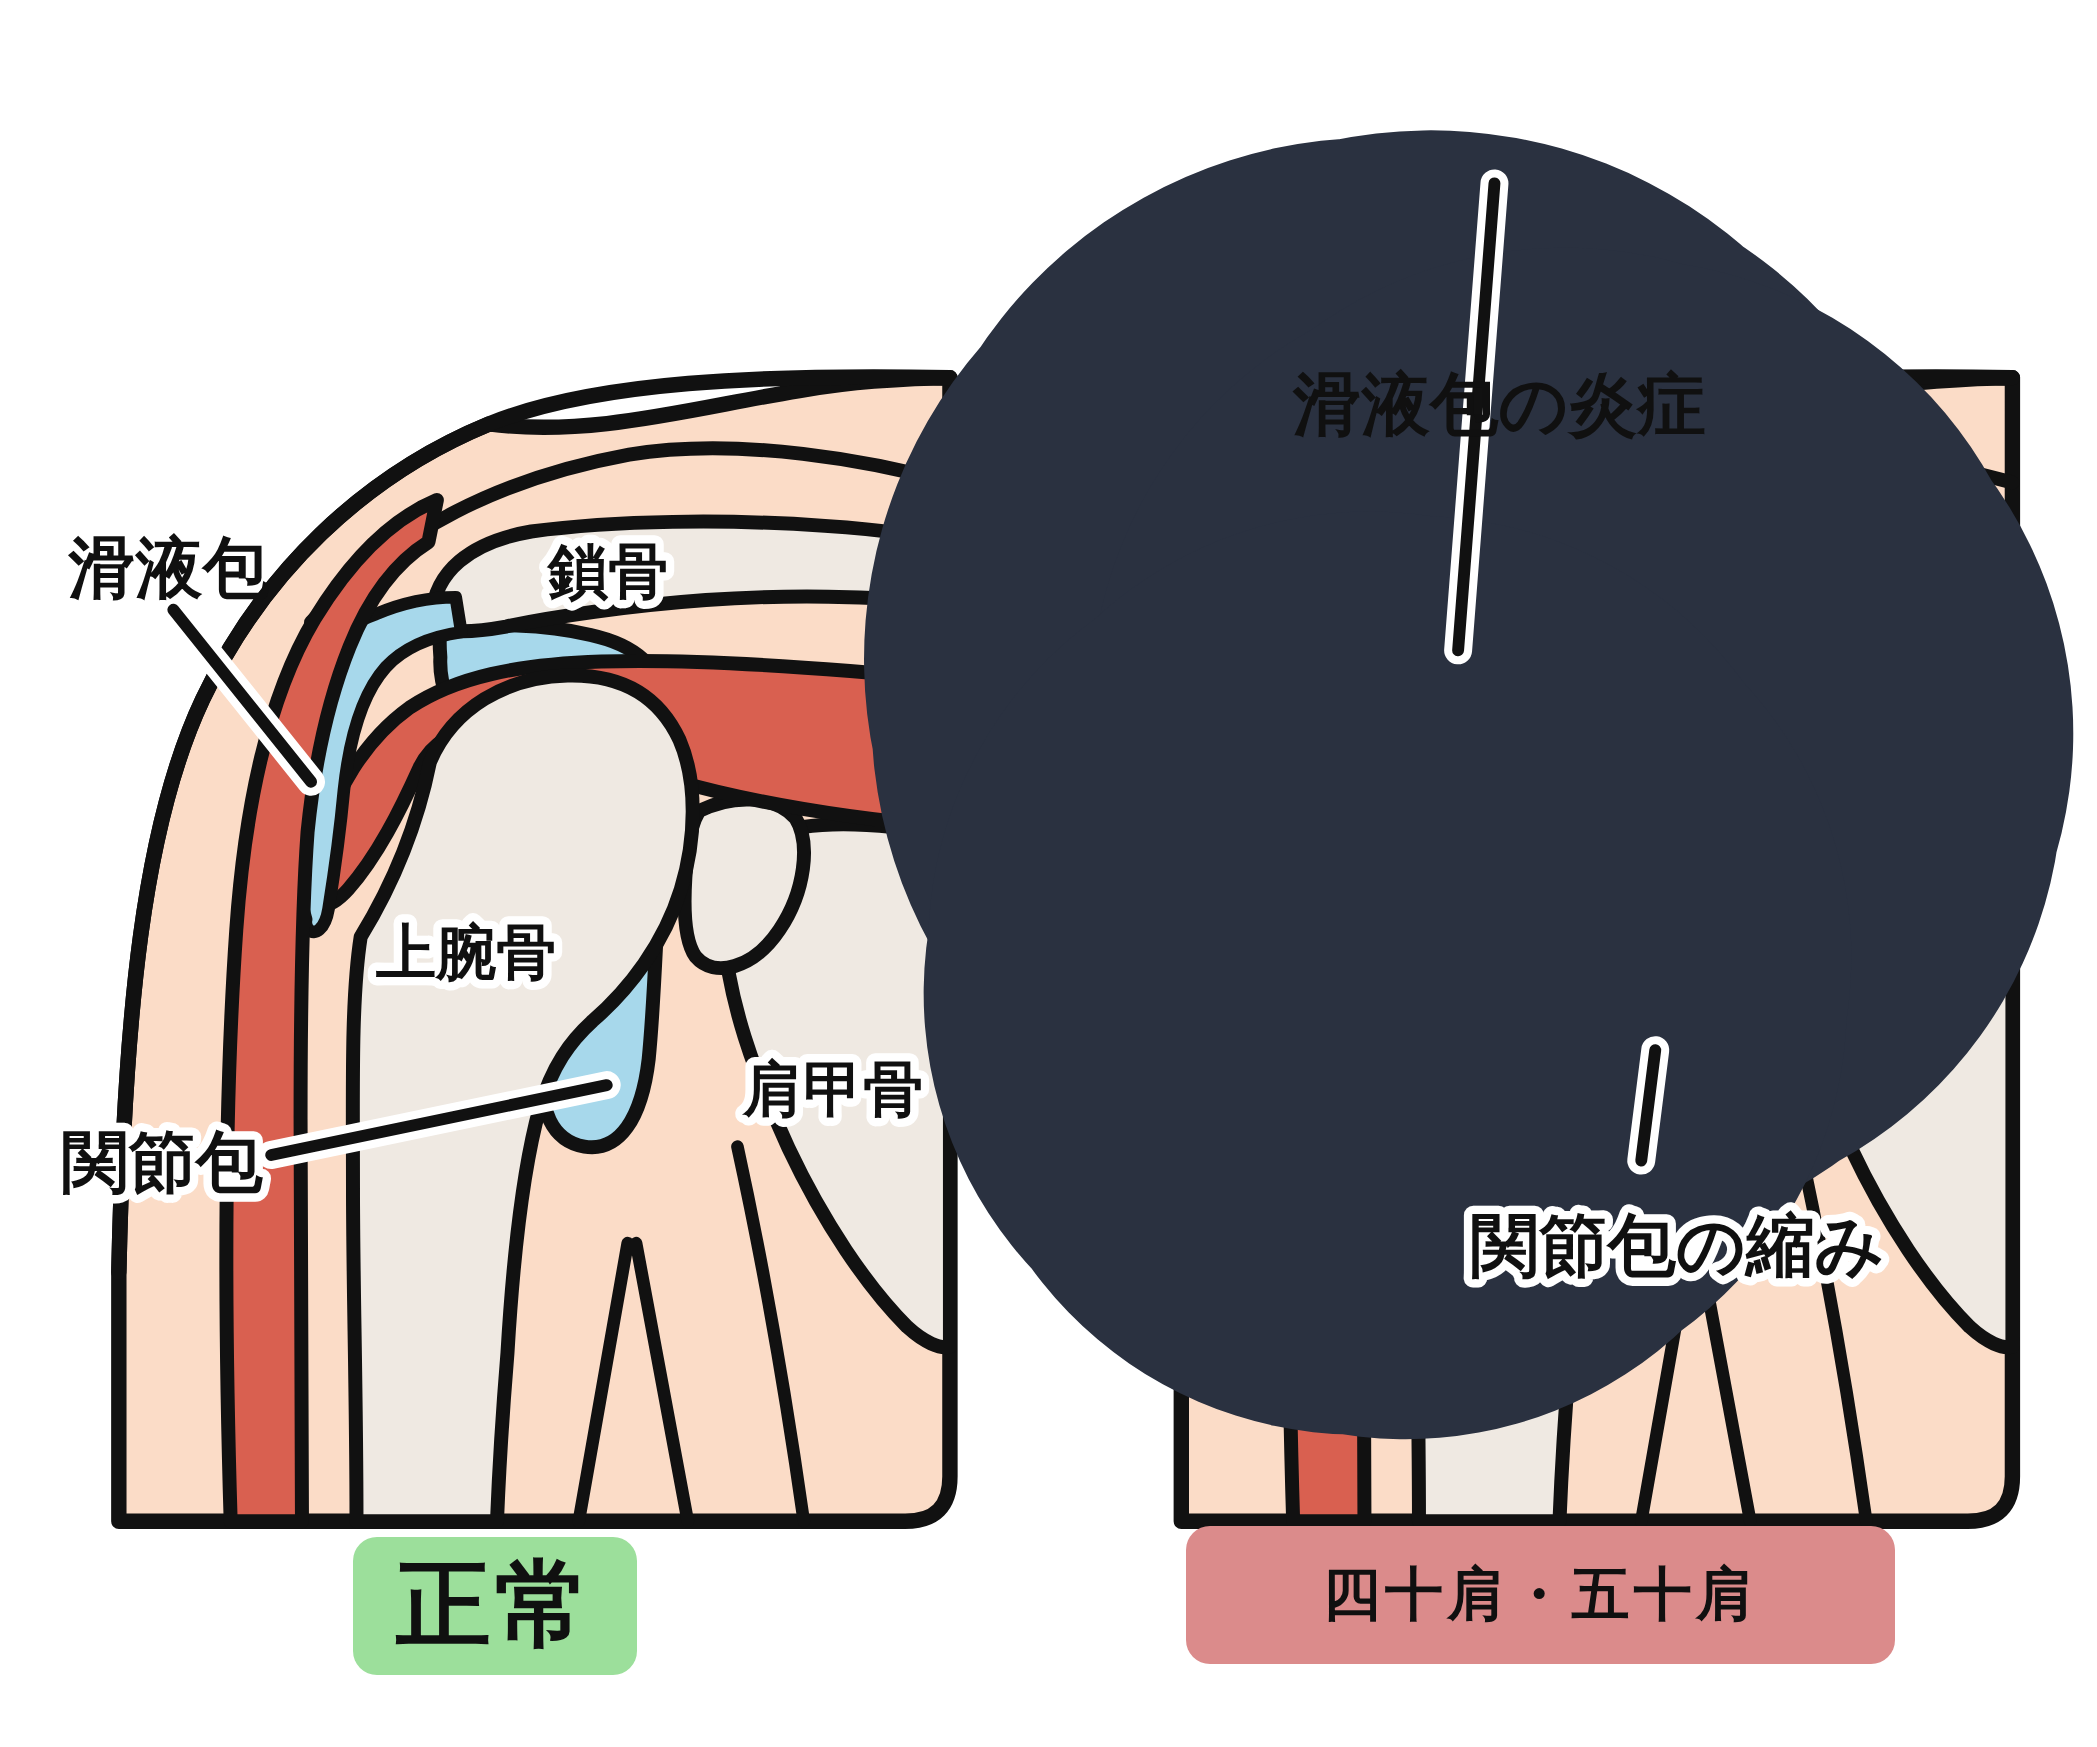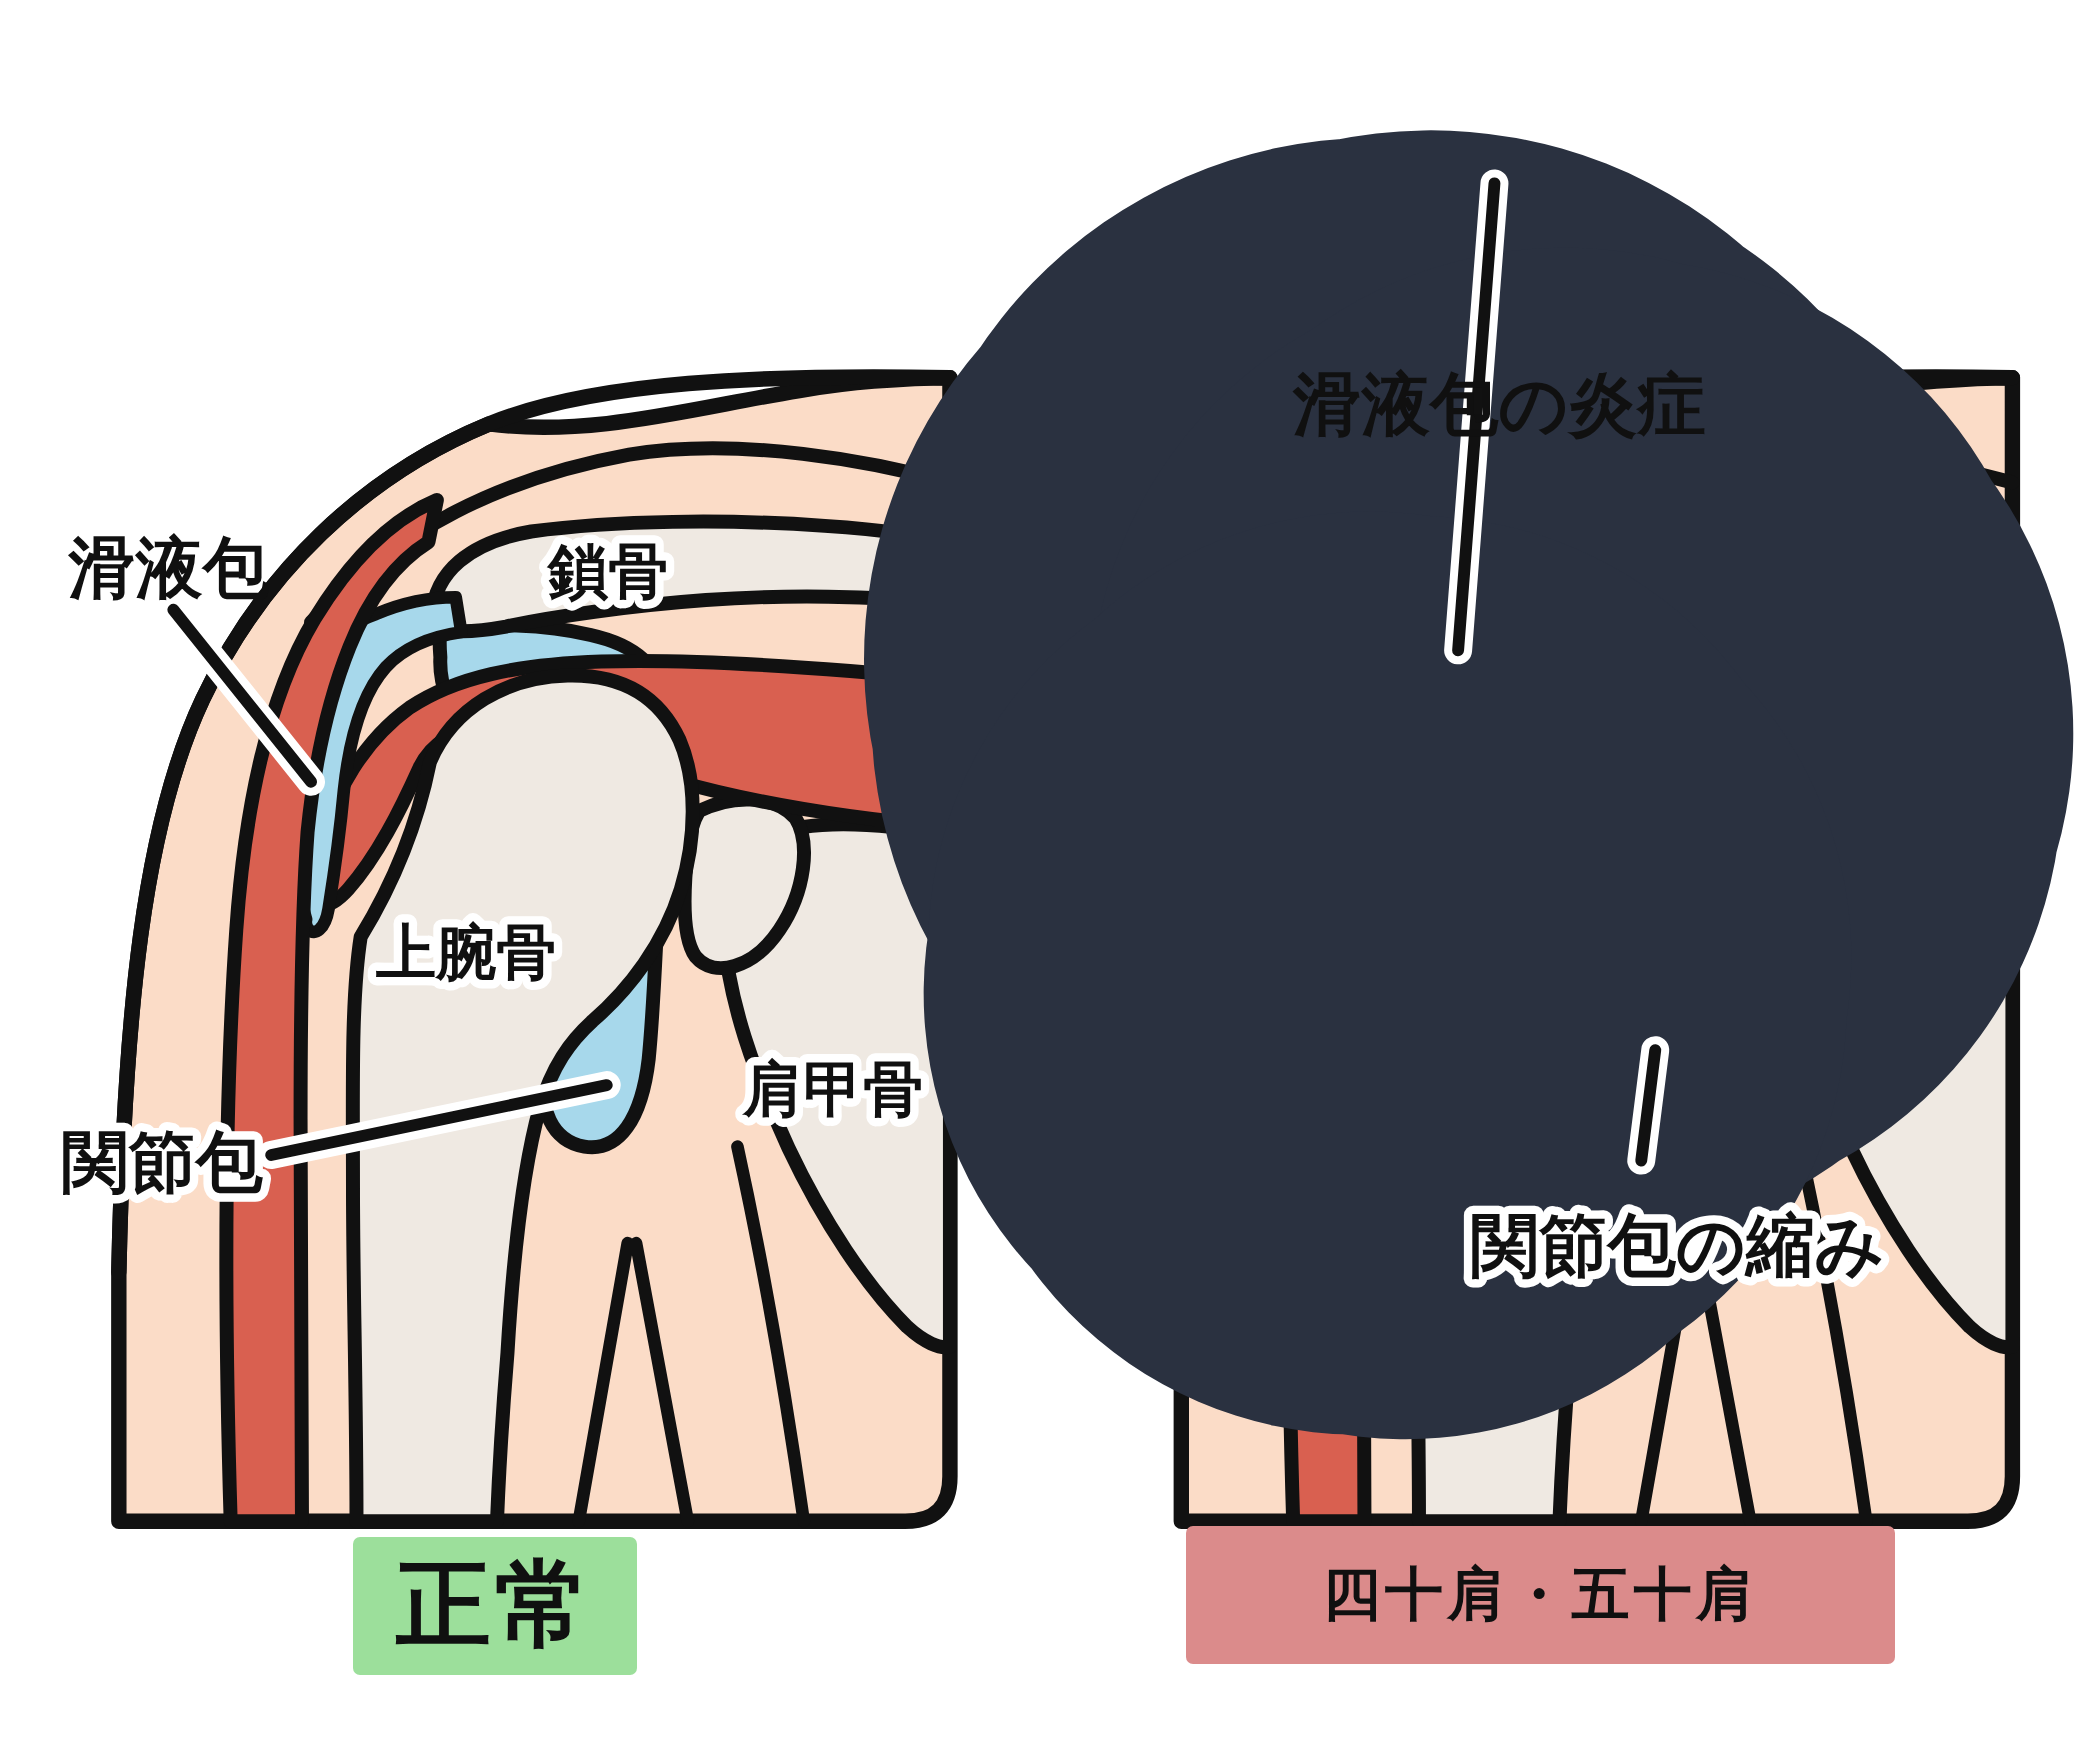--- a/index.html
+++ b/index.html
@@ -1,20 +1,20 @@
 <!DOCTYPE html>
 <html style="font-size:11.2px"><head>
 <meta charset="utf-8">
 <style>
   html,body{margin:0;padding:0;background:#fff;}
   body{font-family:"Liberation Sans","DejaVu Sans",sans-serif;}
   .stage{position:relative;width:2097px;height:1748px;background:#ffffff;overflow:hidden;}
   .stage svg{position:absolute;left:0;top:0;}
   .badge{position:absolute;display:flex;align-items:center;justify-content:center;
-         border-radius:7px;color:#101010;font-weight:700;letter-spacing:4.2px;}
+         border-radius:24px;color:#101010;font-weight:700;letter-spacing:4.2px;}
   .badge-normal{left:353px;top:1537px;width:284px;height:138px;font-size:95px;}
   .badge-frozen{left:1186px;top:1526px;width:709px;height:138px;font-size:58px;}
   text{font-family:"Liberation Sans","DejaVu Sans",sans-serif;font-weight:600;}
   .lab{fill:#101010;}
   .lab-outline{fill:#101010;stroke:#ffffff;stroke-width:24px;paint-order:stroke;
                stroke-linejoin:round;stroke-linecap:round;}
 </style>
 </head>
 <body>
 

